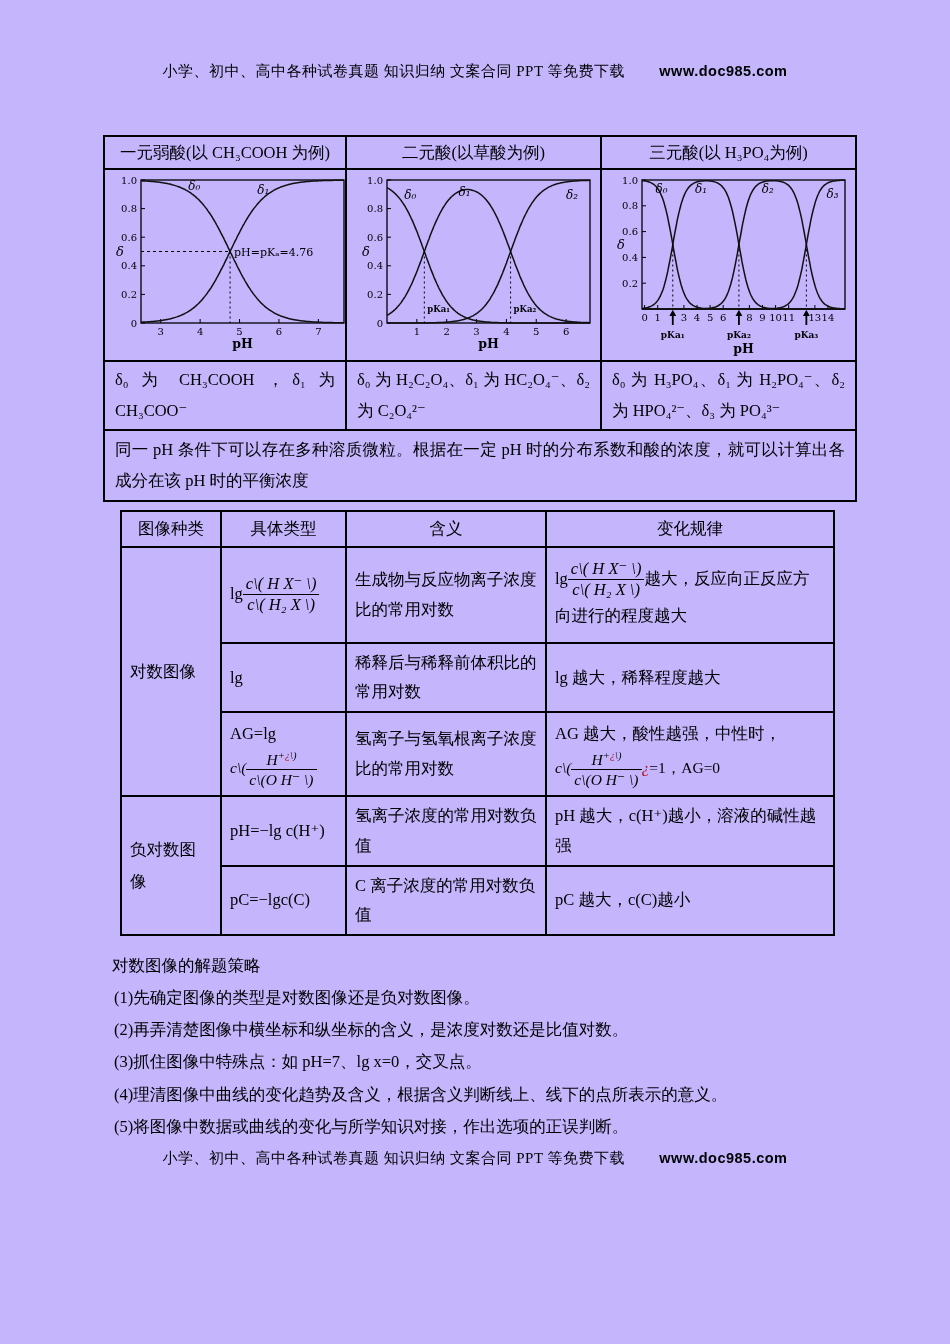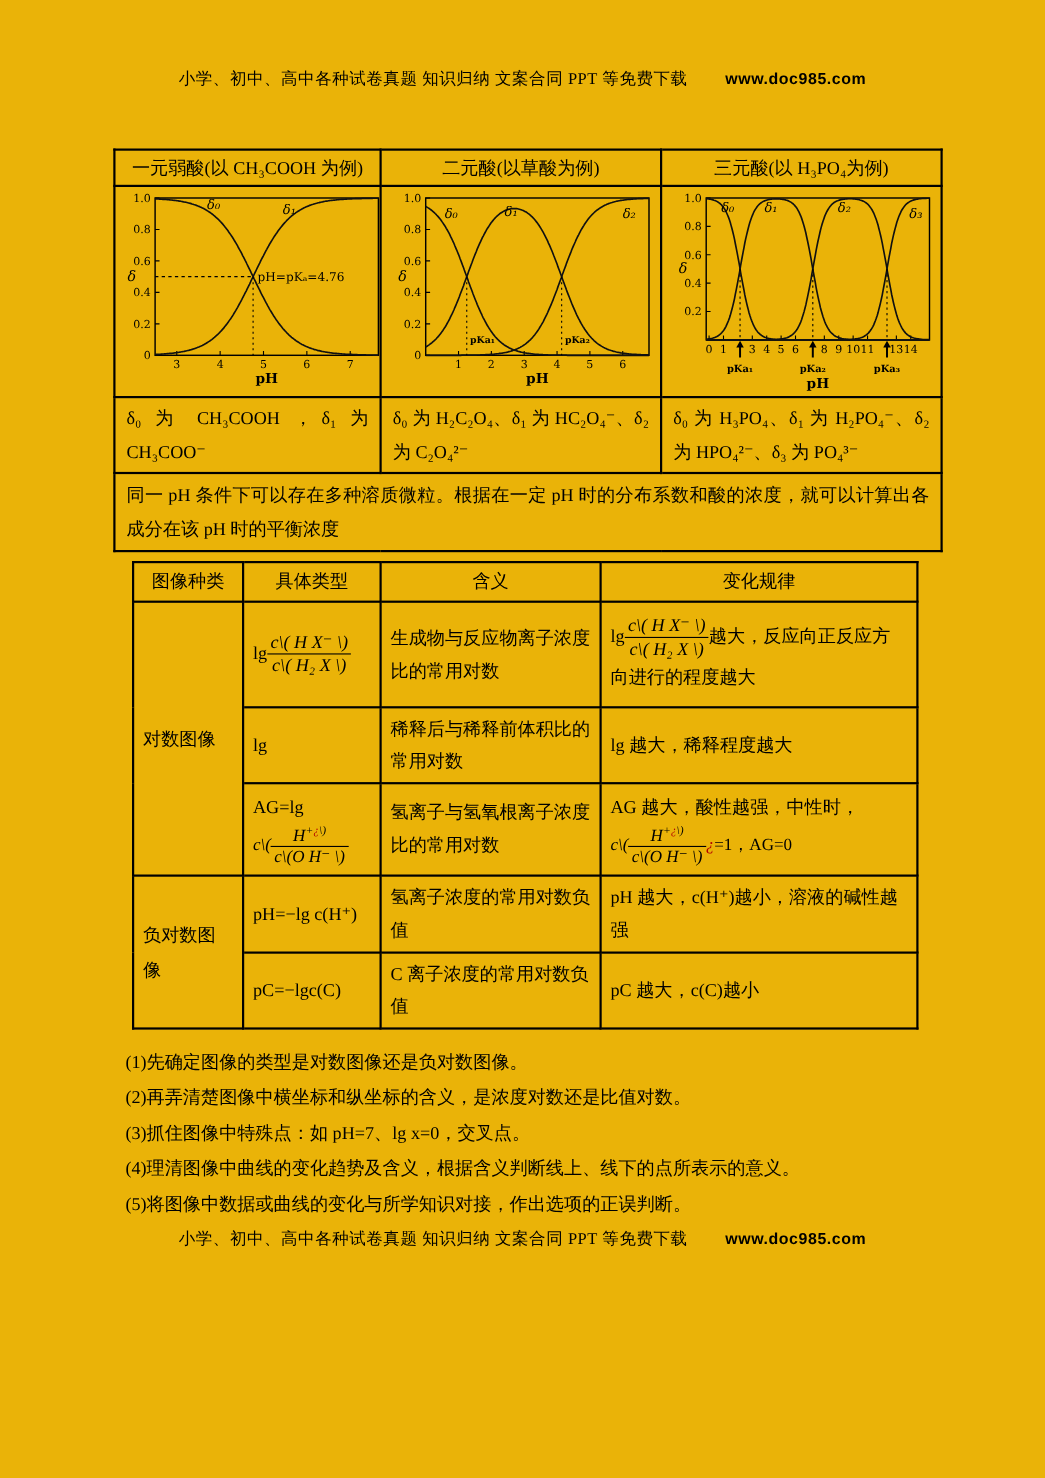--- a/index.html
+++ b/index.html
@@ -1,17 +1,17 @@
 <!DOCTYPE html>
 <html><head>
 <meta charset="utf-8">
 <style>
   html,body{margin:0;padding:0;background:#fff;}
   body{width:950px;height:1344px;color:#000;font-family:"Liberation Serif","DejaVu Serif",serif;}
-  .page{position:relative;width:950px;height:1344px;overflow:hidden;background:#eab308;}
+  .page{position:relative;width:950px;height:1344px;overflow:hidden;background:#c4b5fd;}
   .top-note{padding-top:62px;text-align:center;font-size:15px;letter-spacing:.5px;}
   .top-note .site{font-family:"Liberation Sans","DejaVu Sans",sans-serif;font-weight:700;margin-left:30px;font-size:14.5px;}
   .bottom-note{margin-top:6px;text-align:center;font-size:15px;letter-spacing:.5px;}
   .bottom-note .site{font-family:"Liberation Sans","DejaVu Sans",sans-serif;font-weight:700;margin-left:30px;font-size:14.5px;}
 
   table{border-collapse:collapse;table-layout:fixed;}
   td{border:2px solid #000;font-size:16.5px;vertical-align:middle;word-break:break-word;}
 
   .t1{margin:54px 0 0 103px;width:752px;border-radius:11px;}
   .t1 .hdr td{text-align:center;height:27px;padding:2px 4px;}
@@ -279,20 +279,21 @@
 
     <tr style="height:60px;">
       <td class="type">pC=−lgc(C)</td>
       <td class="mean">C 离子浓度的常用对数负值</td>
       <td class="rule">pC 越大，c(C)越小</td>
     </tr>
   </tbody>
     </table>
 
   <div class="strategy">
+    <div class="s-title">对数图像的解题策略</div>
     <div class="s-item">(1)先确定图像的类型是对数图像还是负对数图像。</div>
     <div class="s-item">(2)再弄清楚图像中横坐标和纵坐标的含义，是浓度对数还是比值对数。</div>
     <div class="s-item">(3)抓住图像中特殊点：如 pH=7、lg x=0，交叉点。</div>
     <div class="s-item">(4)理清图像中曲线的变化趋势及含义，根据含义判断线上、线下的点所表示的意义。</div>
     <div class="s-item">(5)将图像中数据或曲线的变化与所学知识对接，作出选项的正误判断。</div>
   </div>
 
   <div class="bottom-note">
     <span>小学、初中、高中各种试卷真题  知识归纳  文案合同  PPT 等免费下载</span>
     <span class="site">www.doc985.com</span>

